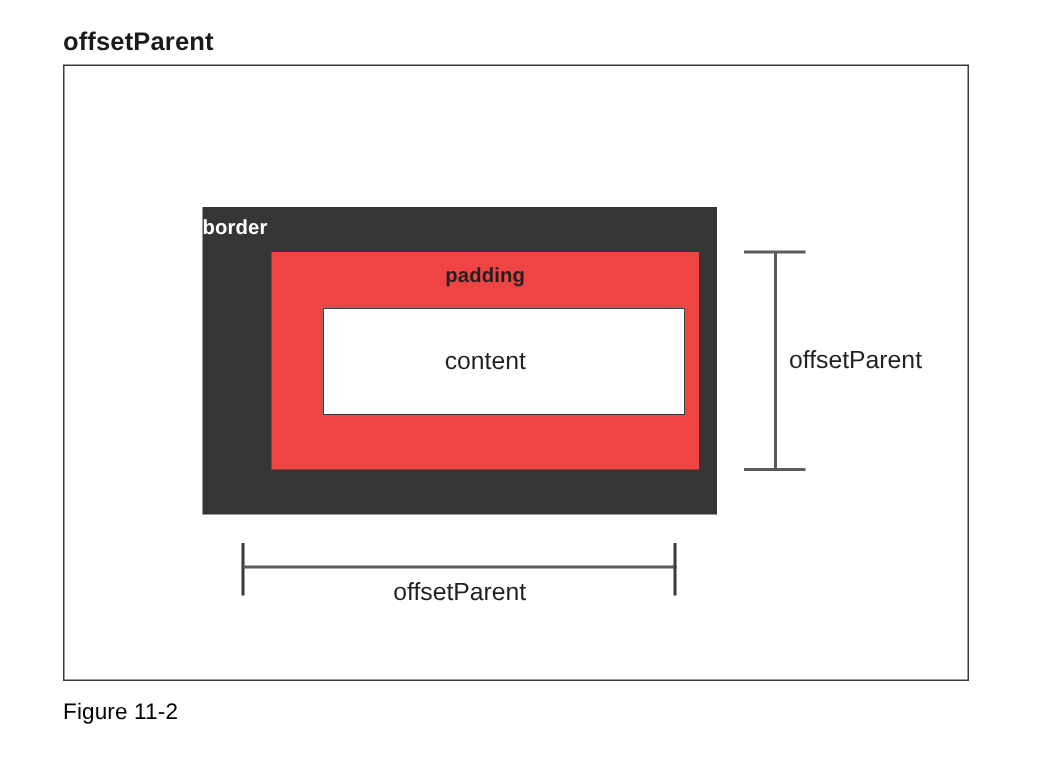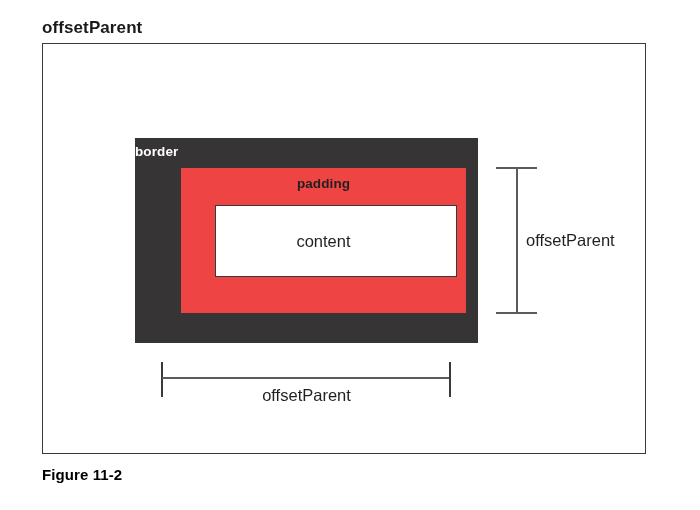--- a/index.html
+++ b/index.html
@@ -191,21 +191,21 @@
     color: #231f20;
     white-space: nowrap;
   }
 
   
   .figure-caption {
     position: absolute;
     left: 42px;
     top: 466px;
     font-size: 15px;
-    font-weight: bold;
+    font-weight: normal;
     color: #000000;
     letter-spacing: 0.1px;
     white-space: nowrap;
   }
 </style>
 </head>
 <body>
 
 <div id="figure-canvas">
 

